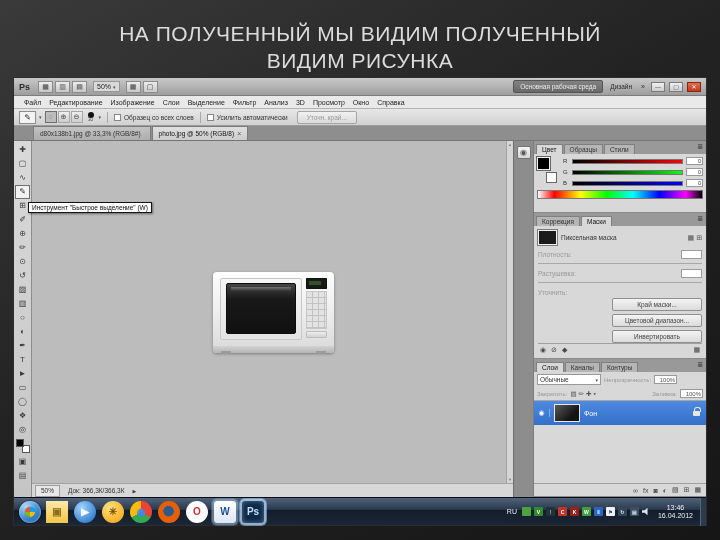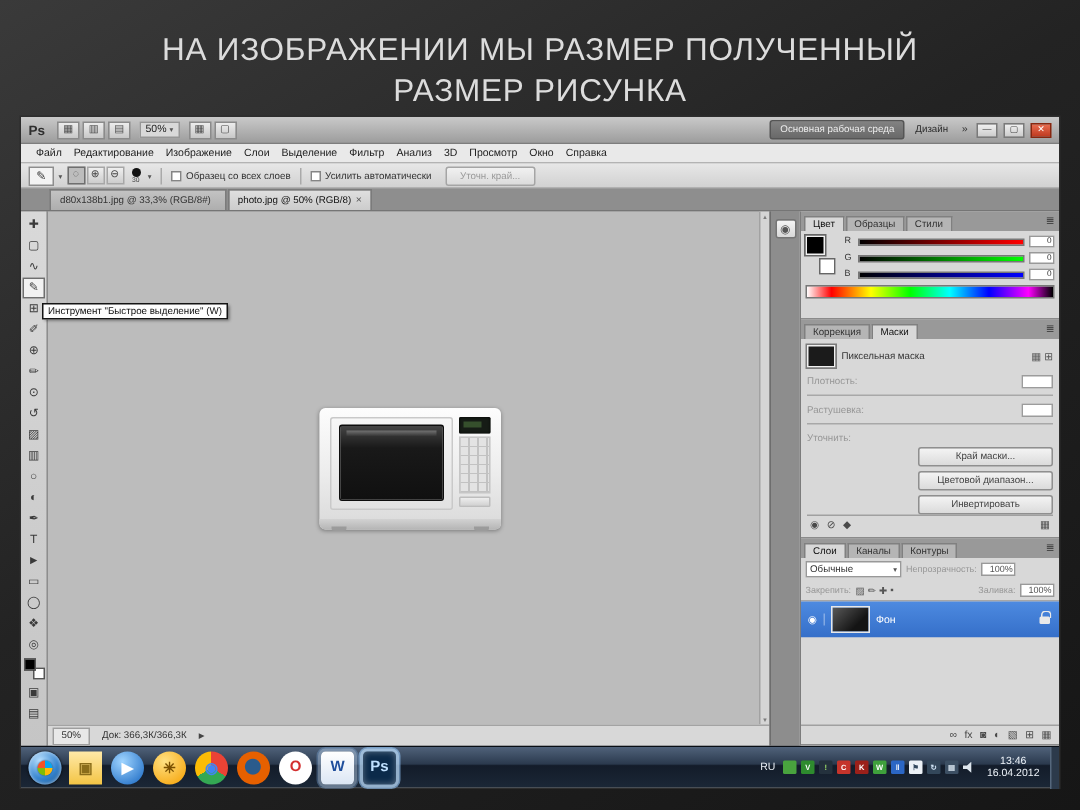--- a/index.html
+++ b/index.html
@@ -175,22 +175,22 @@
   .speaker{width:9px;height:8px;background:#dde6ee;flex:none;
            clip-path:polygon(0 35%,30% 35%,62% 4%,62% 96%,30% 65%,0 65%)}
   .clock{text-align:center;font-size:7px;color:#eef4fa;line-height:8px;padding:0 4px;white-space:nowrap}
   .showdesk{width:6px;height:28px;background:#2c3a4b;border-left:1px solid #556congratulations}
   .showdesk{width:6px;height:28px;background:#2c3a4b;border-left:1px solid #55677c;margin:0 -5px 0 0}
 </style>
 </head>
 <body>
 
 <div class="title">
-  <div>НА ИЗОБРАЖЕНИИ МЫ РАЗМЕР ПОЛУЧЕННЫЙ</div>
-  <div>РАЗМЕР РИСУНКА</div>
+  <div>НА ПОЛУЧЕННЫЙ МЫ ВИДИМ ПОЛУЧЕННЫЙ</div>
+  <div>ВИДИМ РИСУНКА</div>
 </div>
 
 <div class="shot">
 
   <div class="appbar">
     <span class="pslogo">Ps</span>
     <span style="display:flex;gap:2px">
         <span class="abicon">▦</span>
         <span class="abicon">▥</span>
         <span class="abicon">▤</span>

